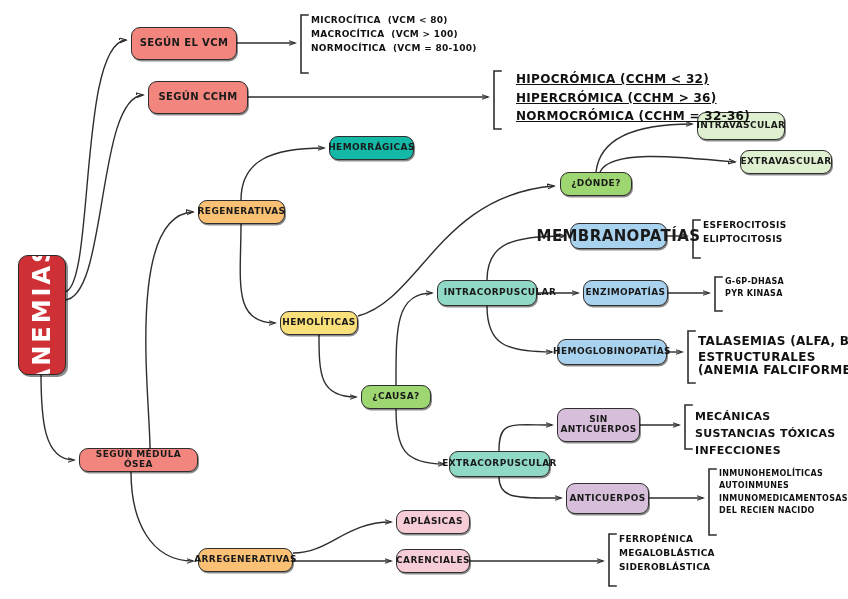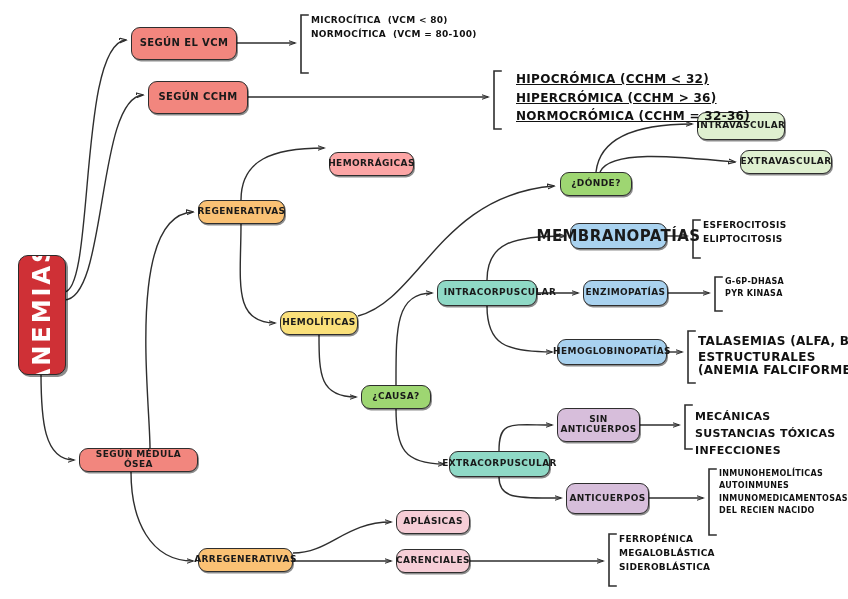--- a/index.html
+++ b/index.html
@@ -117,21 +117,21 @@
       </div>
       <div class="node" style="left: 79px; top: 448px; width: 119px; height: 24px; background: rgb(242, 134, 126); font-size: 9px;">
         <span style="white-space: pre-line;">SEGÚN MÉDULA ÓSEA</span>
       </div>
       <div class="node" style="left: 198px; top: 200px; width: 87px; height: 24px; background: rgb(250, 193, 116); font-size: 9px;">
         <span style="white-space: pre-line;">REGENERATIVAS</span>
       </div>
       <div class="node" style="left: 198px; top: 548px; width: 95px; height: 24px; background: rgb(250, 193, 116); font-size: 9px;">
         <span style="white-space: pre-line;">ARREGENERATIVAS</span>
       </div>
-      <div class="node" style="left: 329px; top: 152px; width: 85px; height: 24px; background: #fca5a5; font-size: 9px;">
+      <div class="node" style="left: 329px; top: 136px; width: 85px; height: 24px; background: #14b8a6; font-size: 9px;">
         <span style="white-space: pre-line;">HEMORRÁGICAS</span>
       </div>
       <div class="node" style="left: 280px; top: 311px; width: 78px; height: 24px; background: rgb(250, 224, 122); font-size: 9px;">
         <span style="white-space: pre-line;">HEMOLÍTICAS</span>
       </div>
       <div class="node" style="left: 560px; top: 172px; width: 72px; height: 24px; background: rgb(158, 214, 114); font-size: 9px;">
         <span style="white-space: pre-line;">¿DÓNDE?</span>
       </div>
       <div class="node" style="left: 361px; top: 385px; width: 70px; height: 24px; background: rgb(158, 214, 114); font-size: 9px;">
         <span style="white-space: pre-line;">¿CAUSA?</span>
@@ -165,21 +165,21 @@
         <span style="white-space: pre-line;">ANTICUERPOS</span>
       </div>
       <div class="node" style="left: 396px; top: 510px; width: 74px; height: 24px; background: rgb(246, 205, 214); font-size: 9px;">
         <span style="white-space: pre-line;">APLÁSICAS</span>
       </div>
       <div class="node" style="left: 396px; top: 549px; width: 74px; height: 24px; background: rgb(246, 205, 214); font-size: 9px;">
         <span style="white-space: pre-line;">CARENCIALES</span>
       </div>
     </div>
   <div id="leaf-layer">
-      <div class="leaf" style="left: 311px; top: 14px; font-size: 9px;"><div style="white-space: pre; line-height: 1.55; margin-bottom: 0px;">MICROCÍTICA  (VCM &lt; 80)</div><div style="white-space: pre; line-height: 1.55; margin-bottom: 0px;">NORMOCÍTICA  (VCM = 80-100)</div></div>
+      <div class="leaf" style="left: 311px; top: 14px; font-size: 9px;"><div style="white-space: pre; line-height: 1.55; margin-bottom: 0px;">MICROCÍTICA  (VCM &lt; 80)</div><div style="white-space: pre; line-height: 1.55; margin-bottom: 0px;">MACROCÍTICA  (VCM &gt; 100)</div><div style="white-space: pre; line-height: 1.55; margin-bottom: 0px;">NORMOCÍTICA  (VCM = 80-100)</div></div>
       <div class="leaf" style="left: 516px; top: 70px; font-size: 12px; text-decoration: underline;"><div style="white-space: pre; line-height: 1.55; margin-bottom: 0px;">HIPOCRÓMICA (CCHM &lt; 32)</div><div style="white-space: pre; line-height: 1.55; margin-bottom: 0px;">HIPERCRÓMICA (CCHM &gt; 36)</div><div style="white-space: pre; line-height: 1.55; margin-bottom: 0px;">NORMOCRÓMICA (CCHM = 32-36)</div></div>
       <div class="leaf" style="left: 703px; top: 219px; font-size: 9px;"><div style="white-space: pre; line-height: 1.55; margin-bottom: 0px;">ESFEROCITOSIS</div><div style="white-space: pre; line-height: 1.55; margin-bottom: 0px;">ELIPTOCITOSIS</div></div>
       <div class="leaf" style="left: 725px; top: 276px; font-size: 8px;"><div style="white-space: pre; line-height: 1.55; margin-bottom: 0px;">G-6P-DHASA</div><div style="white-space: pre; line-height: 1.55; margin-bottom: 0px;">PYR KINASA</div></div>
       <div class="leaf" style="left: 698px; top: 332px; font-size: 12px;"><div style="white-space: pre; line-height: 1.55; margin-bottom: 0px;">TALASEMIAS (ALFA, BETA)</div><div style="white-space: pre; line-height: 1.15; margin-bottom: 3px;">ESTRUCTURALES
 (ANEMIA FALCIFORME)</div></div>
       <div class="leaf" style="left: 695px; top: 408px; font-size: 11px;"><div style="white-space: pre; line-height: 1.55; margin-bottom: 0px;">MECÁNICAS</div><div style="white-space: pre; line-height: 1.55; margin-bottom: 0px;">SUSTANCIAS TÓXICAS</div><div style="white-space: pre; line-height: 1.55; margin-bottom: 0px;">INFECCIONES</div></div>
       <div class="leaf" style="left: 719px; top: 468px; font-size: 8px;"><div style="white-space: pre; line-height: 1.55; margin-bottom: 0px;">INMUNOHEMOLÍTICAS</div><div style="white-space: pre; line-height: 1.55; margin-bottom: 0px;">AUTOINMUNES</div><div style="white-space: pre; line-height: 1.55; margin-bottom: 0px;">INMUNOMEDICAMENTOSAS</div><div style="white-space: pre; line-height: 1.55; margin-bottom: 0px;">DEL RECIEN NACIDO</div></div>
       <div class="leaf" style="left: 619px; top: 533px; font-size: 9px;"><div style="white-space: pre; line-height: 1.55; margin-bottom: 0px;">FERROPÉNICA</div><div style="white-space: pre; line-height: 1.55; margin-bottom: 0px;">MEGALOBLÁSTICA</div><div style="white-space: pre; line-height: 1.55; margin-bottom: 0px;">SIDEROBLÁSTICA</div></div>
     </div>
 

